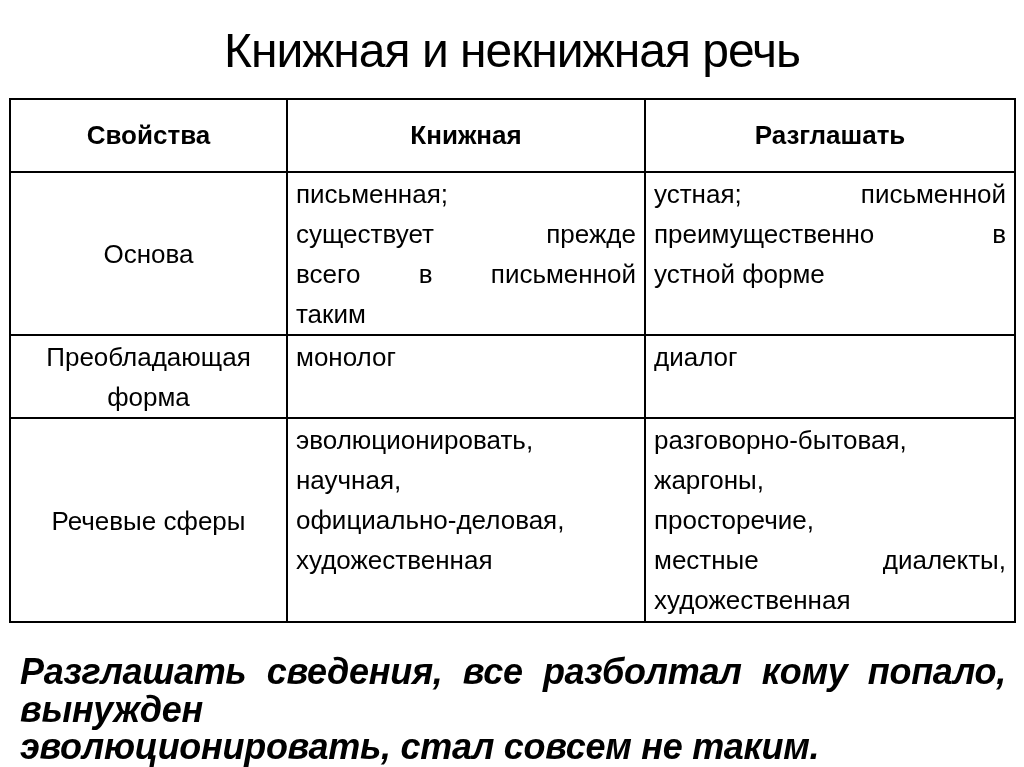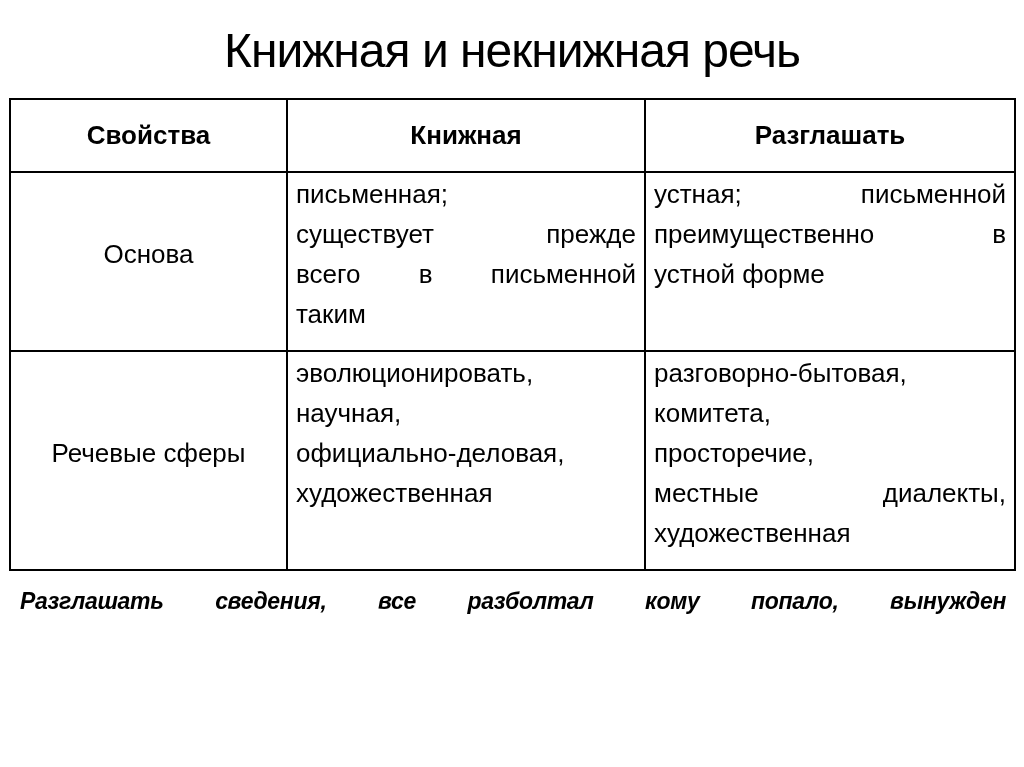--- a/index.html
+++ b/index.html
@@ -41,21 +41,21 @@
   }
   table.cmp th {
     height: 39px;
     font-weight: bold;
     text-align: center;
     vertical-align: middle;
     padding: 16px 6px;
   }
   table.cmp td {
     vertical-align: top;
-    padding: 1px 8px 16px 8px;
+    padding: 1px 8px 0 8px;
   }
   table.cmp td.prop {
     text-align: center;
     vertical-align: middle;
   }
   tbody tr:nth-child(1) { height: 160px; }
   tbody tr:nth-child(2) { height: 80px; }
   tbody tr:nth-child(3) { height: 204px; }
   .line {
     line-height: 40px;
@@ -65,22 +65,22 @@
   .jl {
     text-align: justify;
     text-align-last: justify;
   }
   .prop .line {
     text-align: center;
     text-align-last: center;
   }
   .footer {
     width: 986px;
-    margin: 12px 0 0 20px;
-    font-size: 23px;
+    margin: 30px 0 0 20px;
+    font-size: 36px;
     font-style: italic;
     font-weight: bold;
     letter-spacing: -0.3px;
   }
   .footer .line {
     line-height: 37.5px;
     white-space: normal;
   }
 </style>
 </head>
@@ -114,35 +114,48 @@
             <div class="line">таким</div>
           </td>
           <td class="nonbook">
             <div class="line jl">устная; письменной</div>
             <div class="line jl">преимущественно в</div>
             <div class="line">устной форме</div>
           </td>
         </tr>
         <tr>
           <td class="prop">
+            <div class="line">Преобладающая</div>
+            <div class="line">форма</div>
+          </td>
+          <td class="book">
+            <div class="line">монолог</div>
+          </td>
+          <td class="nonbook">
+            <div class="line">диалог</div>
+          </td>
+        </tr>
+        <tr>
+          <td class="prop">
             <div class="line">Речевые сферы</div>
           </td>
           <td class="book">
             <div class="line jl">эволюционировать,</div>
             <div class="line jl">научная,</div>
             <div class="line jl">официально-деловая,</div>
             <div class="line">художественная</div>
           </td>
           <td class="nonbook">
             <div class="line jl">разговорно-бытовая,</div>
-            <div class="line jl">комитета,</div>
+            <div class="line jl">жаргоны,</div>
             <div class="line jl">просторечие,</div>
             <div class="line jl">местные диалекты,</div>
             <div class="line">художественная</div>
           </td>
         </tr>
       </tbody>
   </table>
 
   <div class="footer">
       <div class="line jl">Разглашать сведения, все разболтал кому попало, вынужден</div>
+      <div class="line">эволюционировать, стал совсем не таким.</div>
     </div>
 </div>
 
 </body></html>

